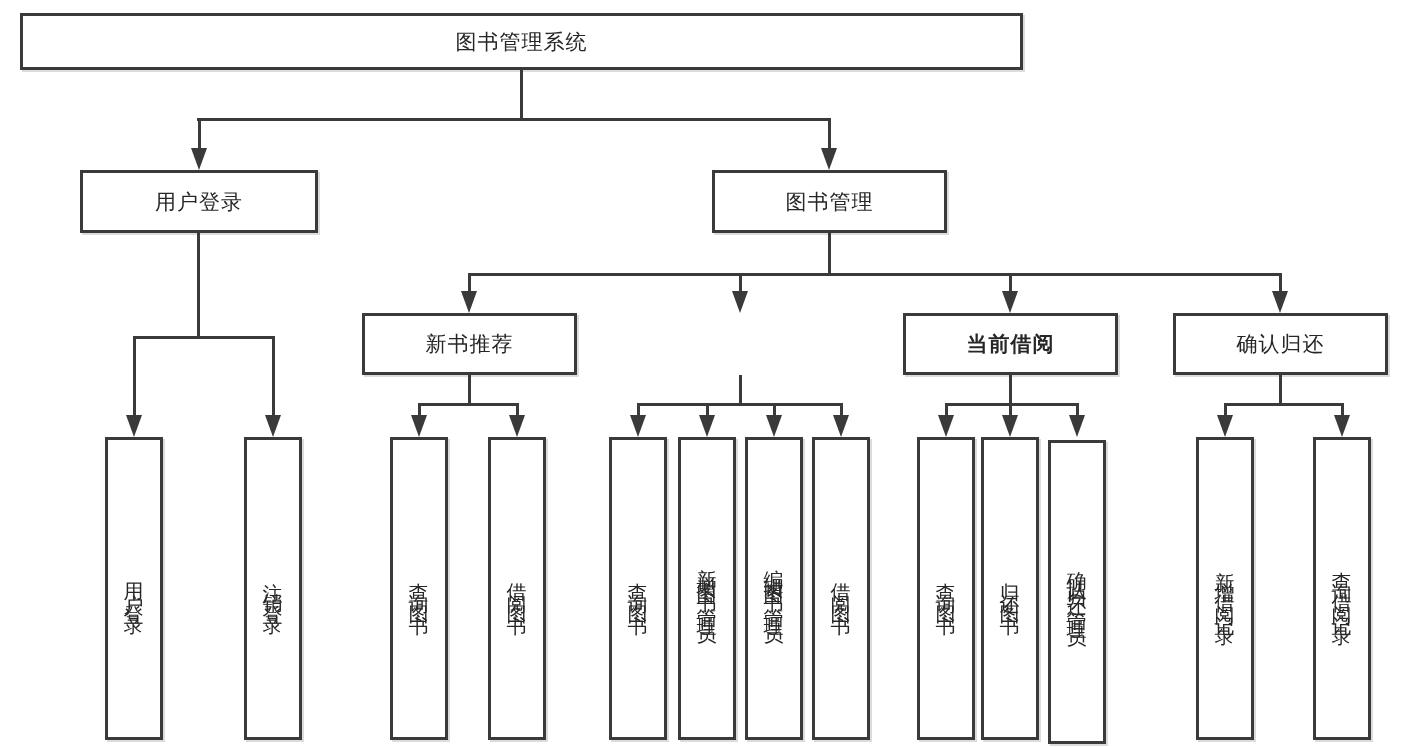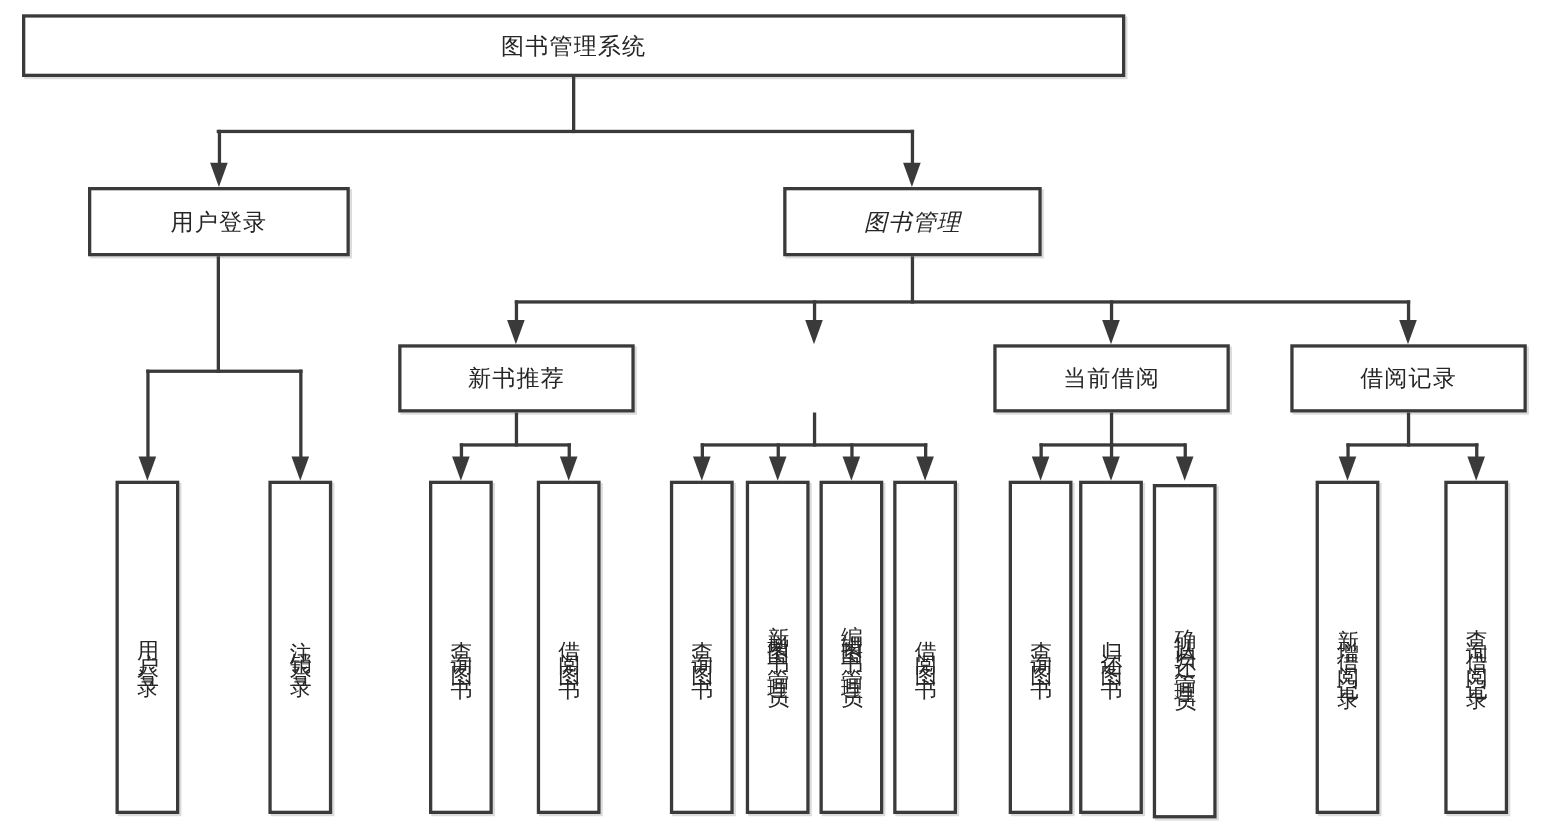--- a/index.html
+++ b/index.html
@@ -94,21 +94,21 @@
   <div class="arrow" style="left:191px; top:118px; height:52px;">
       <i class="shaft"></i>
       <i class="head"></i>
     </div>
   <div class="arrow" style="left:821px; top:118px; height:52px;">
       <i class="shaft"></i>
       <i class="head"></i>
     </div>
 
   <div class="box hbox" style="left:80px; top:170px; width:238px; height:63px;">用户登录</div>
-  <div class="box hbox" style="left:712px; top:170px; width:235px; height:63px;font-style:italic;">图书管理</div>
+  <div class="box hbox" style="left:712px; top:170px; width:235px; height:63px;">图书管理</div>
 
   <div class="vline" style="left:197px; top:233px; height:106px;"></div>
   <div class="hline" style="left:133px; top:336px; width:142px;"></div>
   <div class="arrow" style="left:126px; top:336px; height:101px;">
       <i class="shaft"></i>
       <i class="head"></i>
     </div>
   <div class="arrow" style="left:265px; top:336px; height:101px;">
       <i class="shaft"></i>
       <i class="head"></i>
@@ -127,22 +127,22 @@
   <div class="arrow" style="left:1002px; top:273px; height:40px;">
       <i class="shaft"></i>
       <i class="head"></i>
     </div>
   <div class="arrow" style="left:1272px; top:273px; height:40px;">
       <i class="shaft"></i>
       <i class="head"></i>
     </div>
 
   <div class="box hbox" style="left:362px; top:313px; width:215px; height:62px;text-align:center;">新书推荐</div>
-  <div class="box hbox" style="left:903px; top:313px; width:215px; height:62px;">当前借阅</div>
-  <div class="box hbox" style="left:1173px; top:313px; width:215px; height:62px;">借阅记录</div>
+  <div class="box hbox" style="left:903px; top:313px; width:215px; height:62px;font-weight:bold;">当前借阅</div>
+  <div class="box hbox" style="left:1173px; top:313px; width:215px; height:62px;">确认归还</div>
 
   <div class="vline" style="left:468px; top:375px; height:31px;"></div>
   <div class="hline" style="left:418px; top:403px; width:101px;"></div>
   <div class="arrow" style="left:411px; top:403px; height:34px;">
       <i class="shaft"></i>
       <i class="head"></i>
     </div>
   <div class="arrow" style="left:509px; top:403px; height:34px;">
       <i class="shaft"></i>
       <i class="head"></i>

